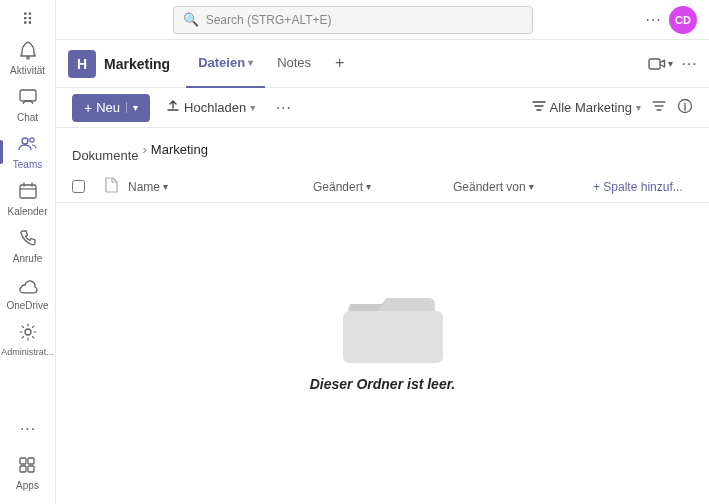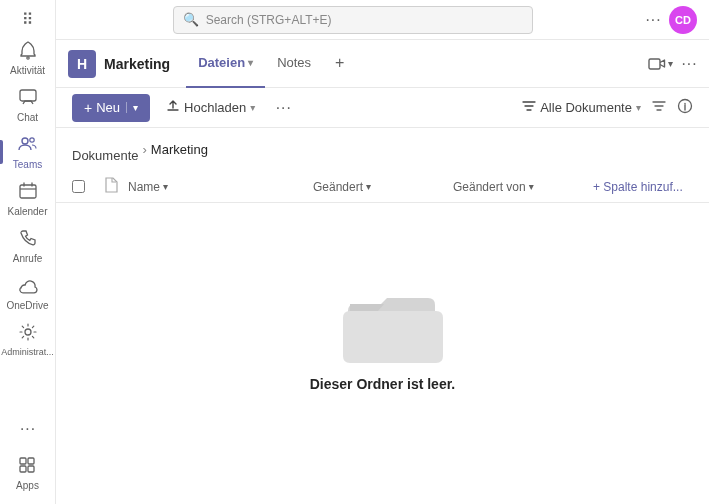--- a/index.html
+++ b/index.html
@@ -244,20 +244,21 @@
     .sort-arrow { font-size: 10px; }
 
     
     .empty-state {
       flex: 1;
       display: flex;
       flex-direction: column;
       align-items: center;
       justify-content: center;
       padding-bottom: 40px;
+      font-style: italic;
     }
     .folder-illustration {
       width: 100px;
       height: 80px;
       position: relative;
       margin-bottom: 20px;
     }
     .empty-text {
       font-size: 14px;
       font-weight: 600;
@@ -421,21 +422,21 @@
       <span style="font-size:10px; color:#888;">▾</span>
     </button>
     <span class="toolbar-more">···</span>
     <div class="toolbar-right">
       <div class="all-docs-btn">
         <span>
           <svg width="14" height="14" viewBox="0 0 14 14" fill="none">
             <path d="M1 3h12M3 7h8M5 11h4" stroke="#444" stroke-width="1.3" stroke-linecap="round"></path>
           </svg>
         </span>
-        <span>Alle Dokumente</span>
+        <span>Alle Marketing</span>
         <span style="font-size:10px; color:#888;">▾</span>
       </div>
       <span class="toolbar-icon">
         <svg width="16" height="16" viewBox="0 0 16 16" fill="none">
           <path d="M2 4h12M4 8h8M6 12h4" stroke="#616161" stroke-width="1.3" stroke-linecap="round"></path>
         </svg>
       </span>
       <span class="toolbar-icon">
         <svg width="16" height="16" viewBox="0 0 16 16" fill="none">
           <circle cx="8" cy="8" r="6.5" stroke="#616161" stroke-width="1.3"></circle>

